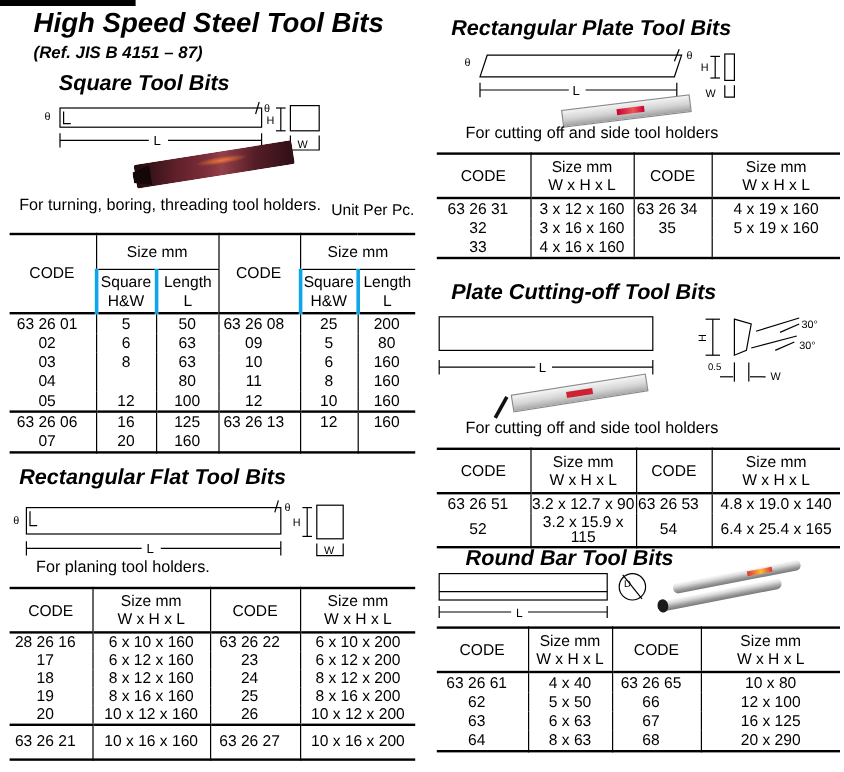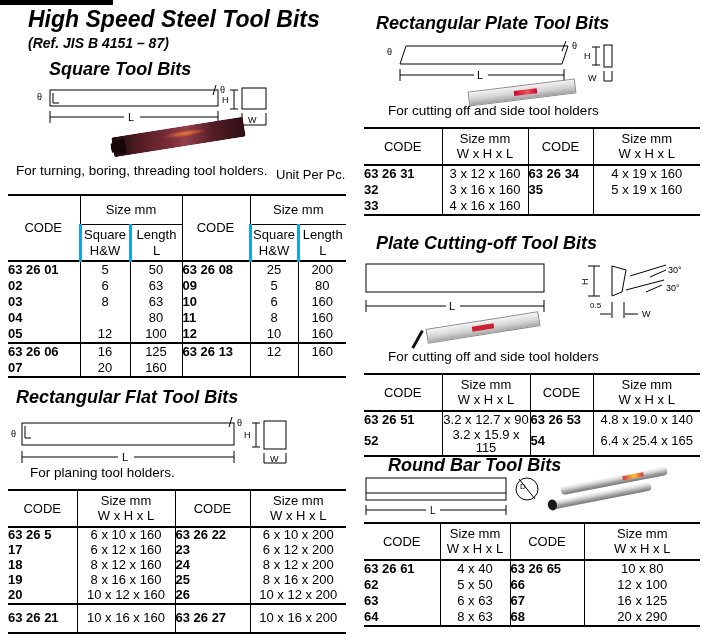--- a/index.html
+++ b/index.html
@@ -18,21 +18,21 @@
   
   table.bits { border-collapse:collapse; table-layout:fixed;
     border-top:2px solid #000; border-bottom:2px solid #000; font-size:13px; }
   table.bits th { font-weight:normal; text-align:center; white-space:pre-line;
     vertical-align:middle; line-height:1.18; padding:2px 0; }
   table.bits thead th { border-bottom:2px solid #000; }
   table.bits thead th.size-span { border-bottom:1px solid #000; }
   table.bits th + th, table.bits td + td { border-left:1px solid #000; }
   table.bits thead tr.tier2 th { border-left:3px solid #0ea5e9; }
   table.bits td { height:16px; padding:0; line-height:1.05; }
-  table.bits td.code { text-align:left; padding-right:9px; font-weight:bold; }
+  table.bits td.code { text-align:center; padding-right:9px; font-weight:normal; }
   table.bits td.num  { text-align:center; }
   table.bits tr.group-start td { border-top:2px solid #000; }
   table.flat-t td { height:15px; }
   table.flat-t tr.group-start td { height:27px; }
   table.sq-t thead tr.tier1 th { height:24px; }
   table.sq-t thead tr.tier2 th { height:31px; }
 
   
   svg.diagram { overflow:visible; }
   svg.diagram line, svg.diagram rect, svg.diagram path, svg.diagram polygon, svg.diagram circle
@@ -227,21 +227,21 @@
         <th>CODE</th>
         <th>Size mm
 W x H x L</th>
         <th>CODE</th>
         <th>Size mm
 W x H x L</th>
       </tr>
     </thead>
     <tbody>
         <tr>
-          <td class="code">63 26 5</td>
+          <td class="code">28 26 16</td>
           <td class="num">6 x 10 x 160</td>
           <td class="code">63 26 22</td>
           <td class="num">6 x 10 x 200</td>
         </tr>
         <tr>
           <td class="code">17</td>
           <td class="num">6 x 12 x 160</td>
           <td class="code">23</td>
           <td class="num">6 x 12 x 200</td>
         </tr>

